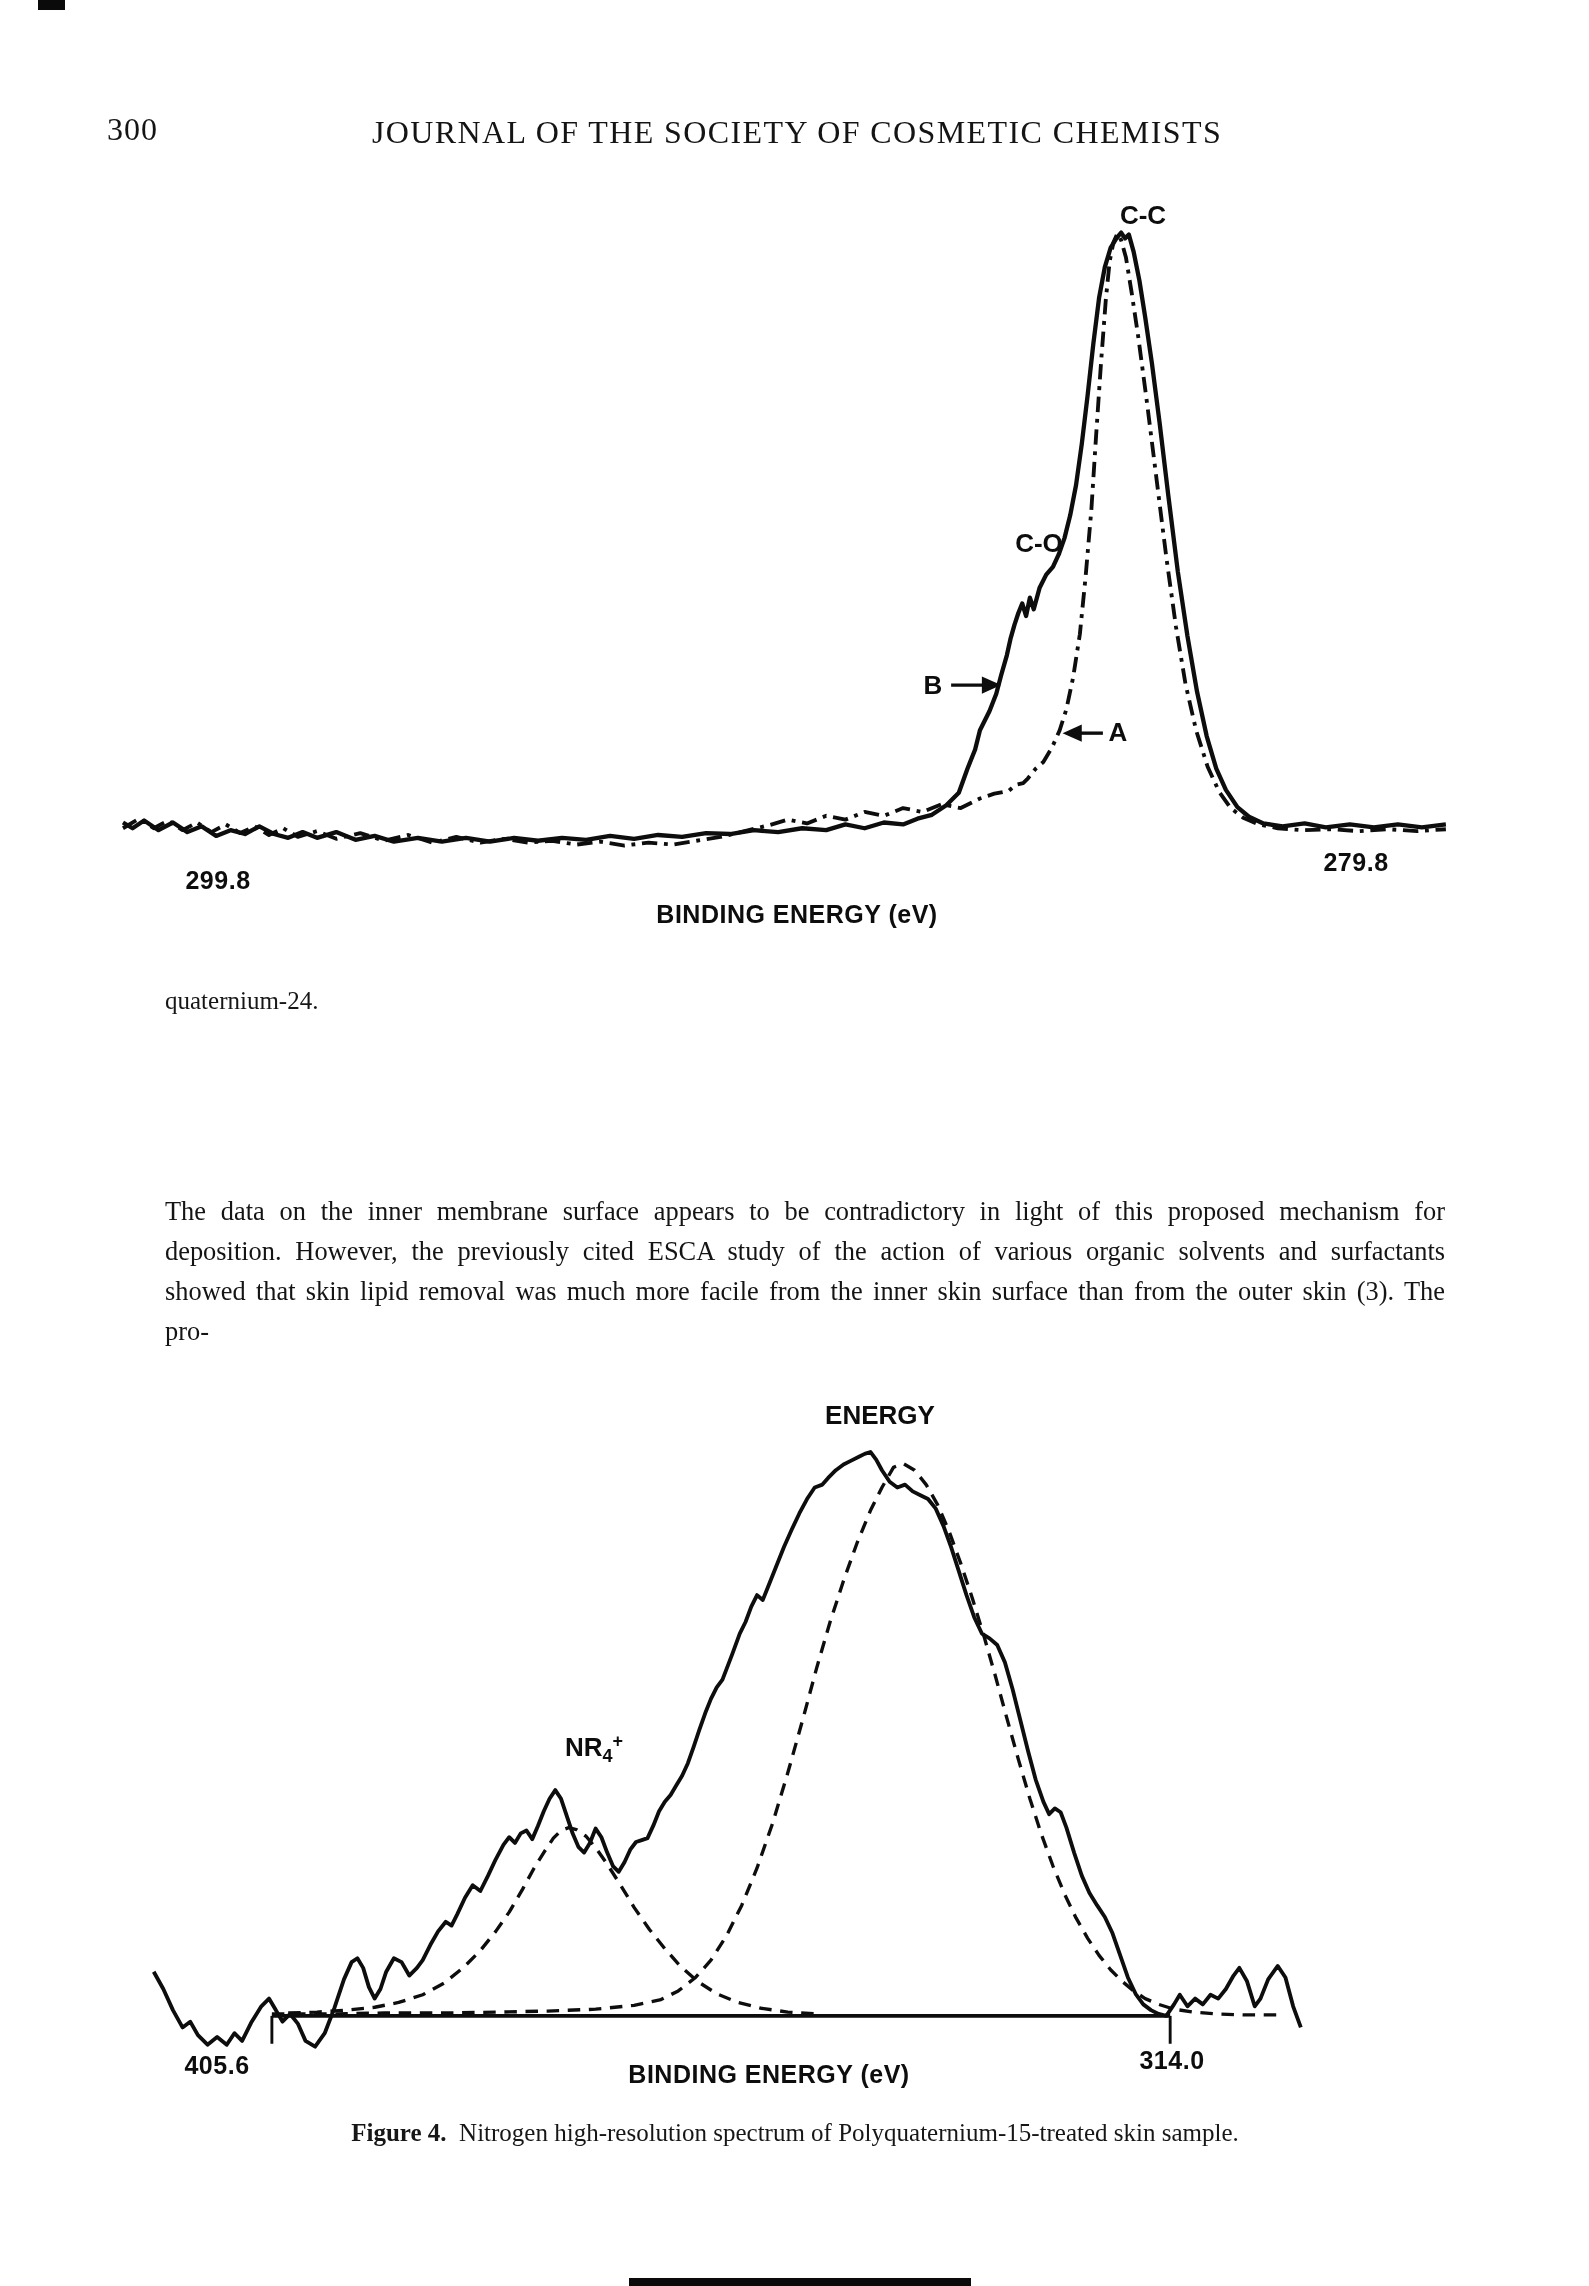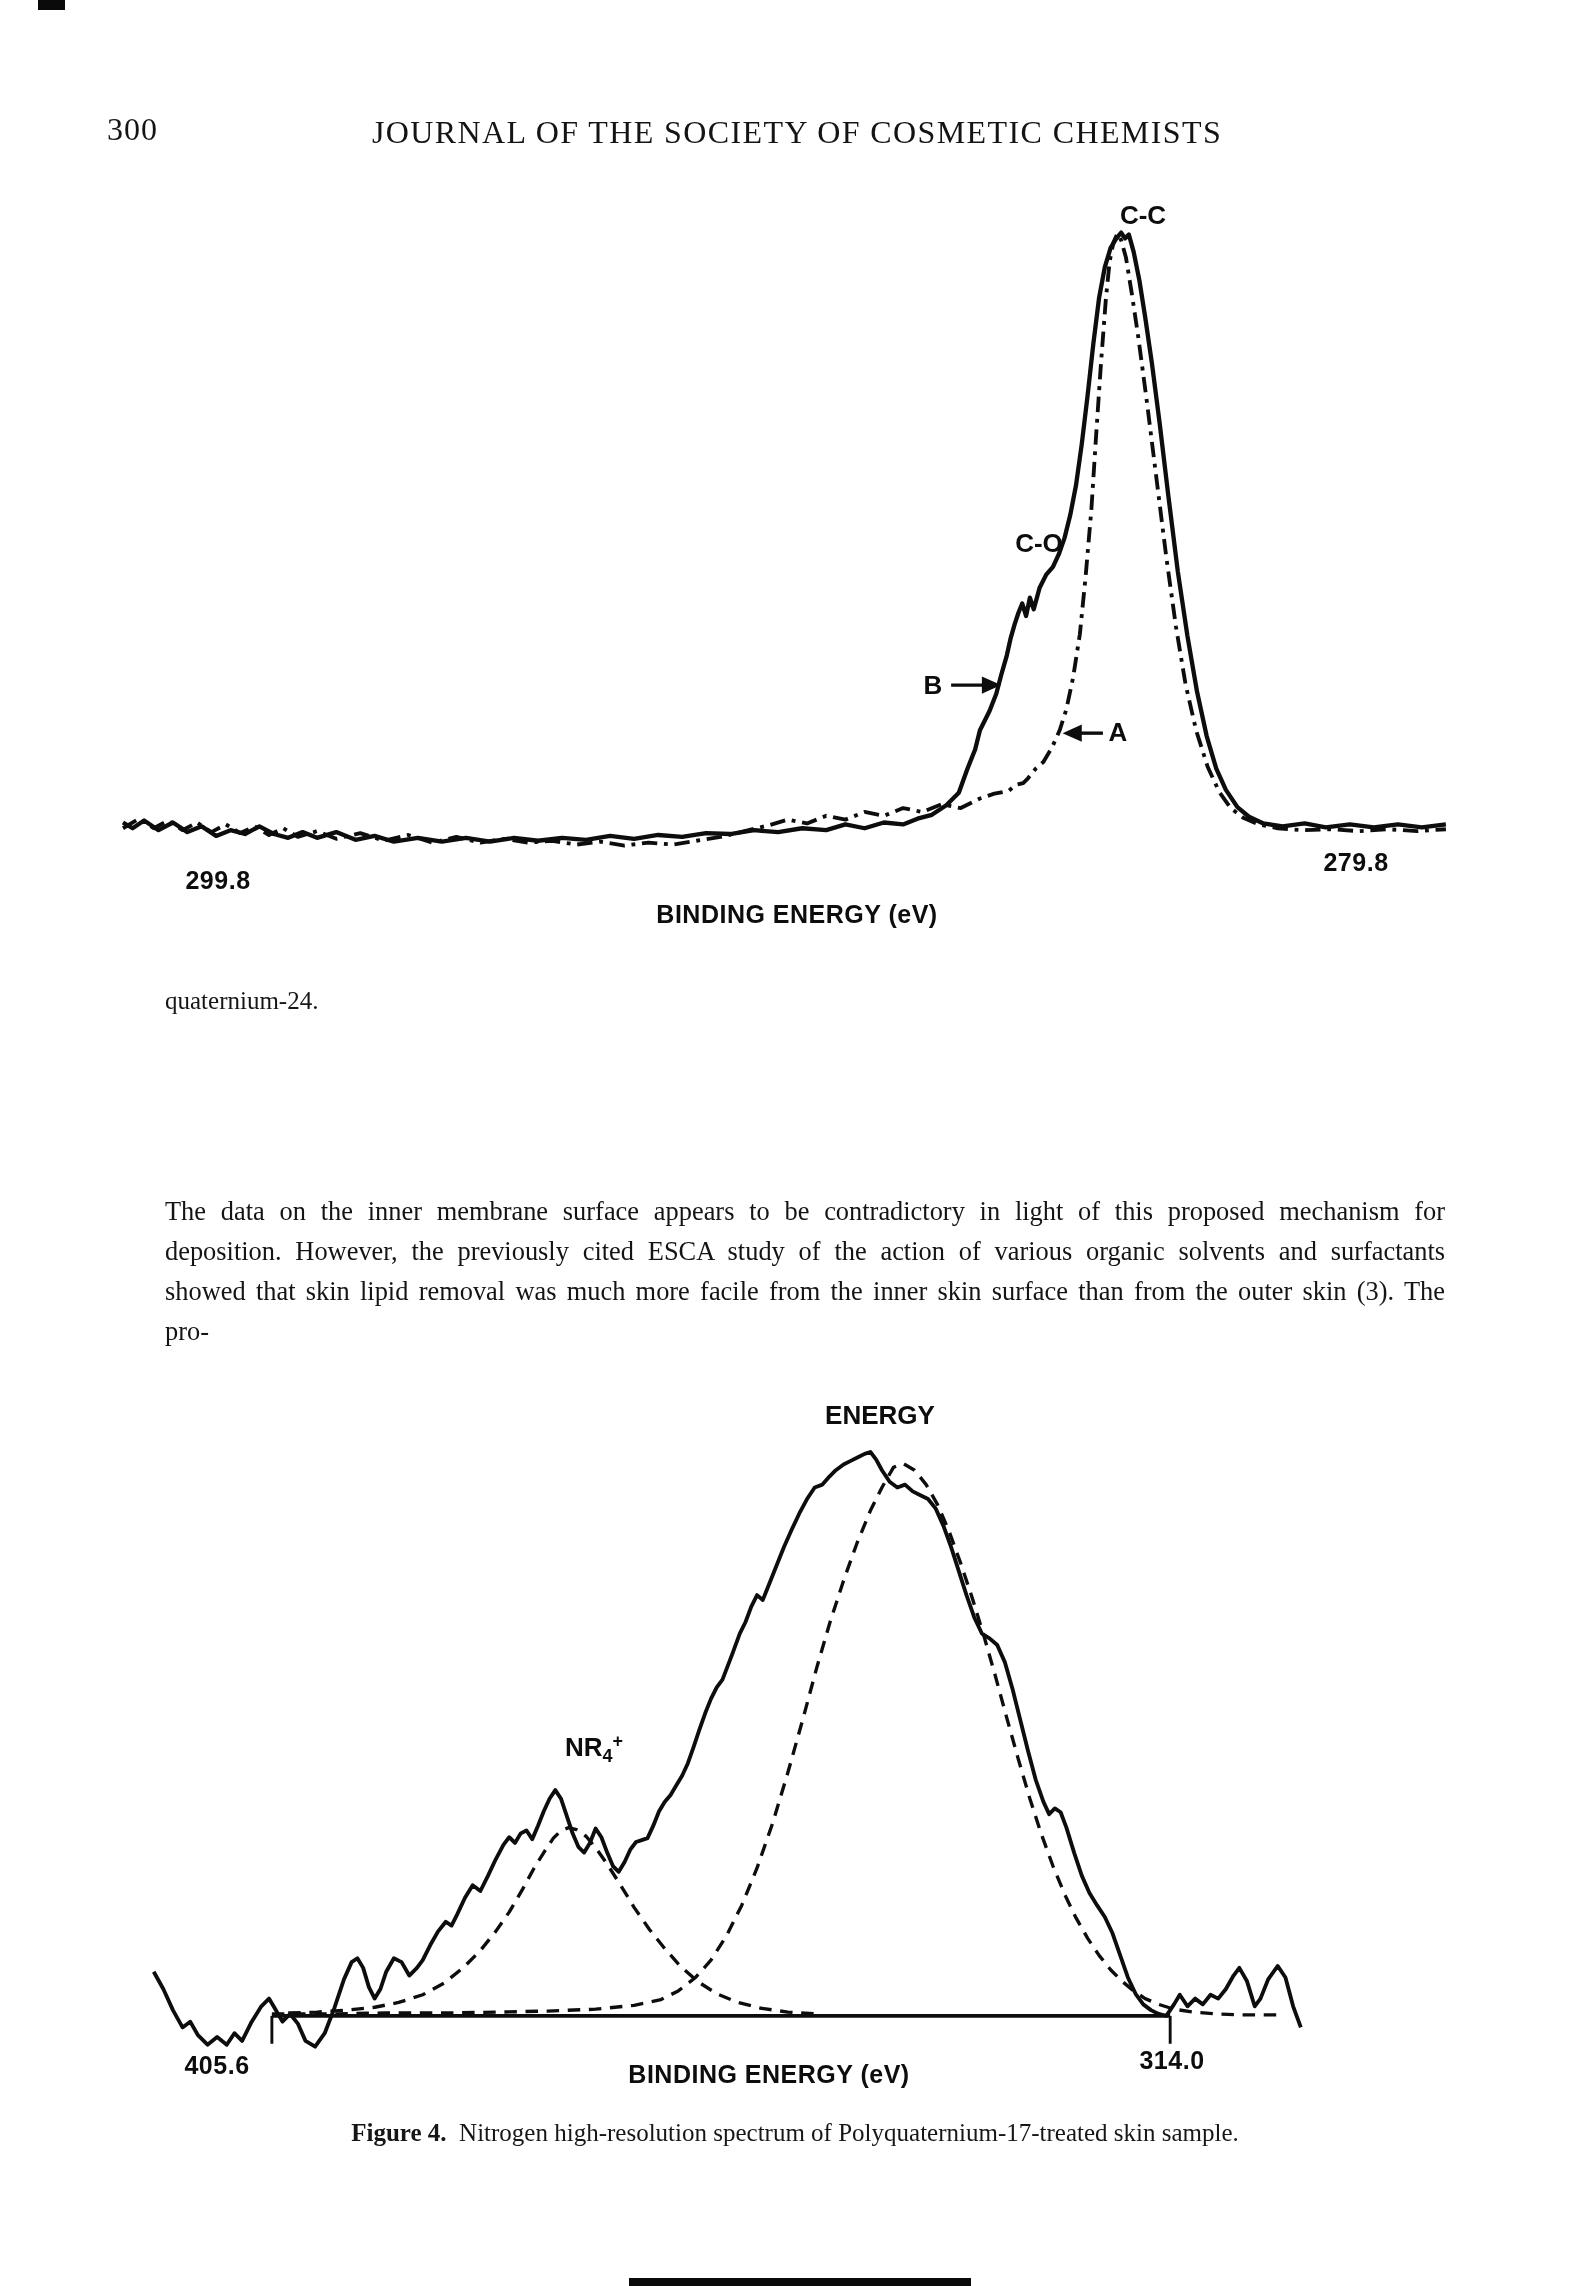--- a/index.html
+++ b/index.html
@@ -88,17 +88,17 @@
   <div class="abs ctr chart-label lab-lg" style="left:880px;top:1415px;">ENERGY</div>
   <div class="abs ctr chart-label lab-lg" style="left:594px;top:1740px;margin-top:9px;">
     <span>NR</span><sub class="n4">4</sub><sup class="n4">+</sup>
   </div>
   <div class="abs ctr chart-label lab-num" style="left:217px;top:2065px;">405.6</div>
   <div class="abs ctr chart-label lab-num" style="left:1172px;top:2060px;">314.0</div>
   <div class="abs ctr chart-label axis-label" style="left:769px;top:2074px;">BINDING ENERGY (eV)</div>
 
   <div class="abs caption" style="left:795px;top:2114px;transform:translateX(-50%);white-space:nowrap;">
     <span class="figno">Figure 4.</span>&nbsp;
-    <span>Nitrogen high-resolution spectrum of Polyquaternium-17-treated skin sample.</span>
+    <span>Nitrogen high-resolution spectrum of Polyquaternium-15-treated skin sample.</span>
   </div>
 
 </div>
 
 
 </body></html>

